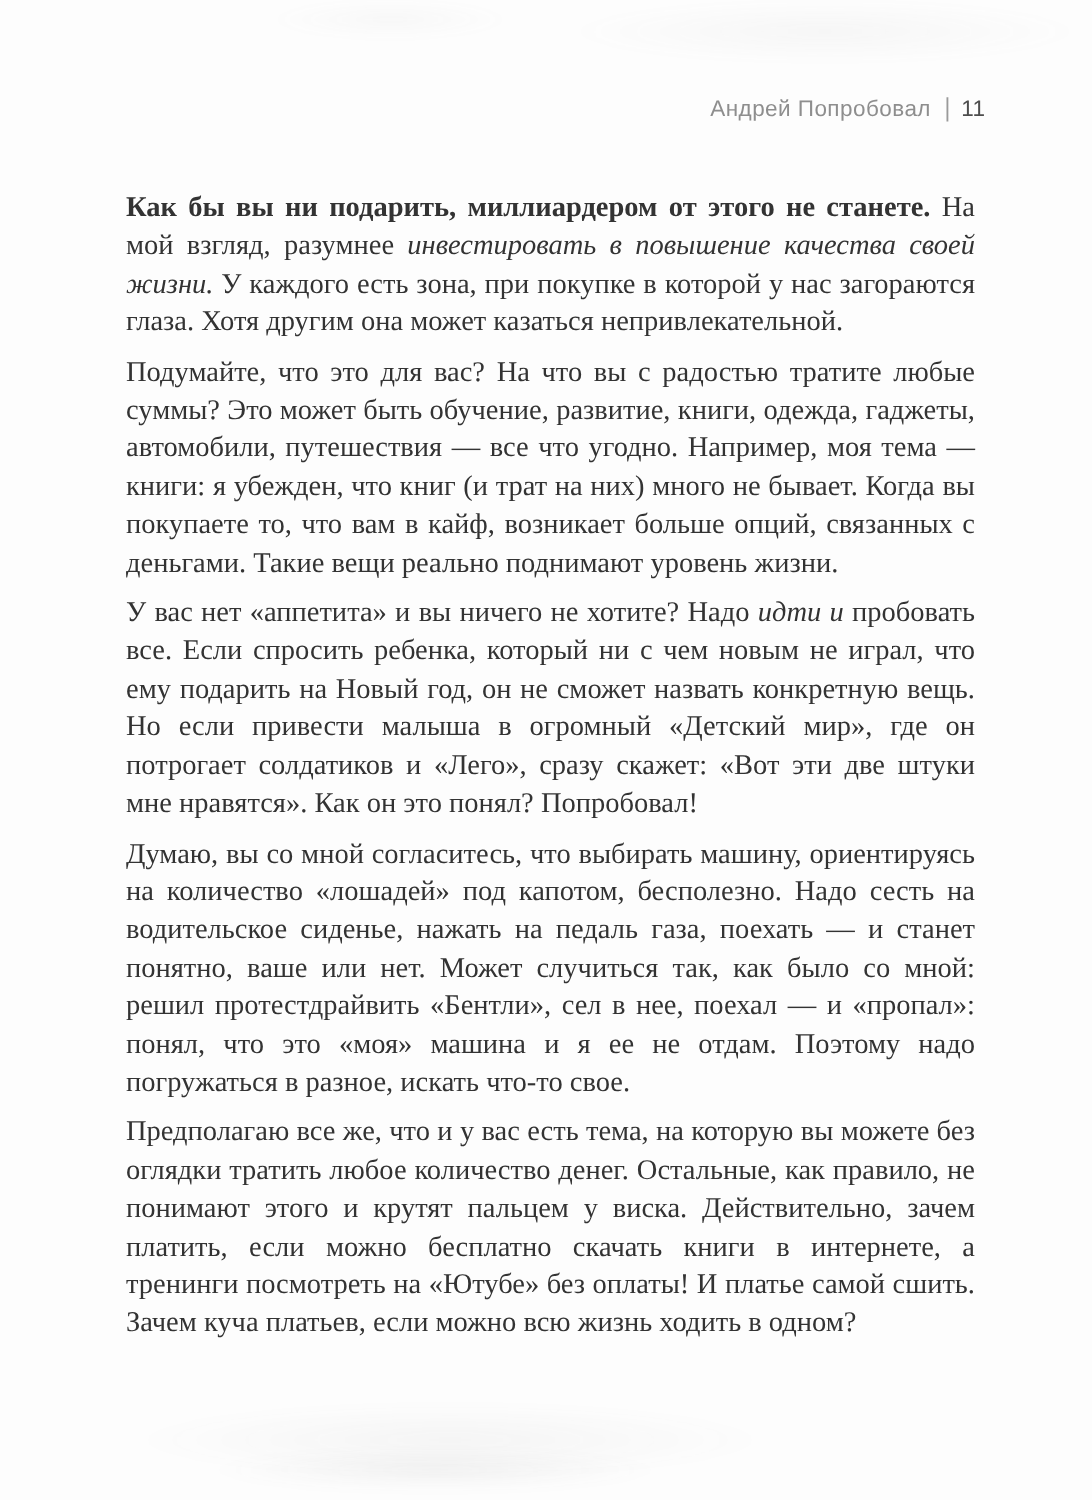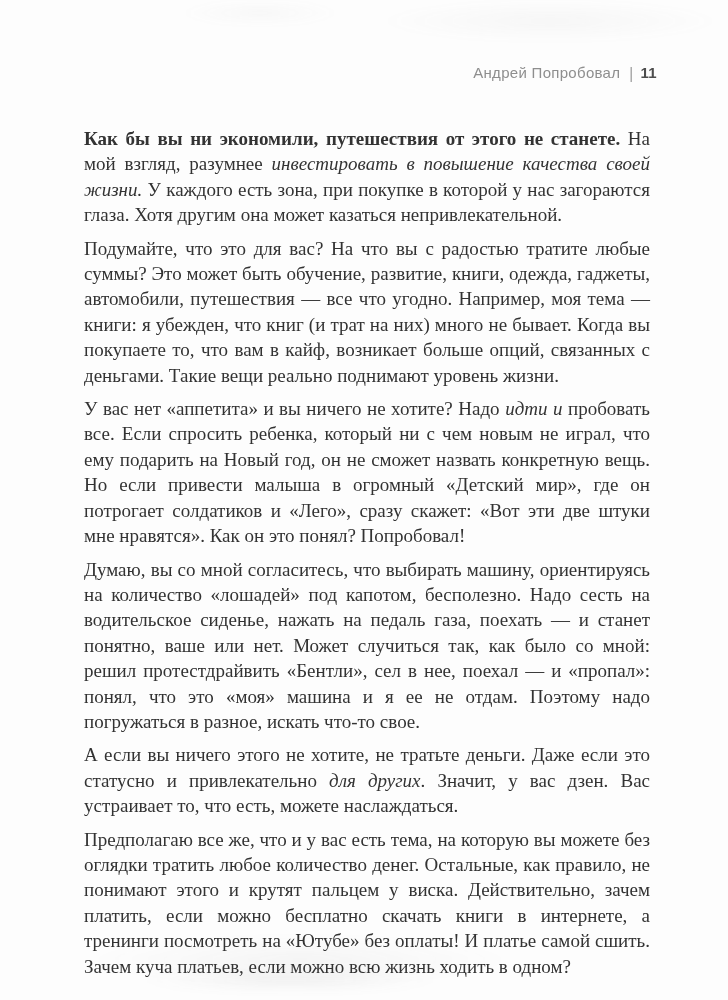--- a/index.html
+++ b/index.html
@@ -30,21 +30,21 @@
   }
   .running-head .sep {
     display: inline-block;
     margin: 0 7px 0 9px;
     color: #9a9a9a;
     font-weight: 400;
     transform: scaleY(1.15);
   }
   .running-head .pagenum {
     color: #4d4d4d;
-    font-weight: 700;
+    font-weight: 400;
   }
   
   .body-text {
     position: absolute;
     top: 126px;
     left: 84px;
     width: 566px;
     font-size: 19px;
     line-height: 25.4px;
     color: #333333;
@@ -77,25 +77,24 @@
 </head>
 <body>
 
 <div class="page">
 
   <div class="running-head">
     <span class="author">Андрей Попробовал</span><span class="sep">|</span><span class="pagenum">11</span>
   </div>
 
   <div class="body-text" id="paragraphs">
-      <p><span class="run-bold">Как бы вы ни экономили, путешествия от этого не станете.</span><span class="run-normal"> На мой взгляд, разумнее </span><span class="run-italic">инвестировать в повышение качества своей жизни.</span><span class="run-normal"> У каждого есть зона, при покупке в которой у нас загораются глаза. Хотя другим она может казаться непривлекательной.</span></p>
+      <p><span class="run-bold">Как бы вы ни подарить, миллиардером от этого не станете.</span><span class="run-normal"> На мой взгляд, разумнее </span><span class="run-italic">инвестировать в повышение качества своей жизни.</span><span class="run-normal"> У каждого есть зона, при покупке в которой у нас загораются глаза. Хотя другим она может казаться непривлекательной.</span></p>
       <p><span class="run-normal">Подумайте, что это для вас? На что вы с радостью тратите любые суммы? Это может быть обучение, развитие, книги, одежда, гаджеты, автомобили, путешествия — все что угодно. Например, моя тема — книги: я убежден, что книг (и трат на них) много не бывает. Когда вы покупаете то, что вам в кайф, возникает больше опций, связанных с деньгами. Такие вещи реально поднимают уровень жизни.</span></p>
       <p><span class="run-normal">У вас нет «аппетита» и вы ничего не хотите? Надо </span><span class="run-italic">идти и</span><span class="run-normal"> пробовать все. Если спросить ребенка, который ни с чем новым не играл, что ему подарить на Новый год, он не сможет назвать конкретную вещь. Но если привести малыша в огромный «Детский мир», где он потрогает солдатиков и «Лего», сразу скажет: «Вот эти две штуки мне нравятся». Как он это понял? Попробовал!</span></p>
       <p><span class="run-normal">Думаю, вы со мной согласитесь, что выбирать машину, ориентируясь на количество «лошадей» под капотом, бесполезно. Надо сесть на водительское сиденье, нажать на педаль газа, поехать — и станет понятно, ваше или нет. Может случиться так, как было со мной: решил протестдрайвить «Бентли», сел в нее, поехал — и «пропал»: понял, что это «моя» машина и я ее не отдам. Поэтому надо погружаться в разное, искать что-то свое.</span></p>
-      <p><span class="run-normal">А если вы ничего этого не хотите, не тратьте деньги. Даже если это статусно и привлекательно </span><span class="run-italic">для других</span><span class="run-normal">. Значит, у вас дзен. Вас устраивает то, что есть, можете наслаждаться.</span></p>
       <p><span class="run-normal">Предполагаю все же, что и у вас есть тема, на которую вы можете без оглядки тратить любое количество денег. Остальные, как правило, не понимают этого и крутят пальцем у виска. Действительно, зачем платить, если можно бесплатно скачать книги в интернете, а тренинги посмотреть на «Ютубе» без оплаты! И платье самой сшить. Зачем куча платьев, если можно всю жизнь ходить в одном?</span></p>
     </div>
 
   <div class="noise n1"></div>
   <div class="noise n2"></div>
   <div class="noise n3"></div>
   <div class="noise n4"></div>
 
 </div>
 

